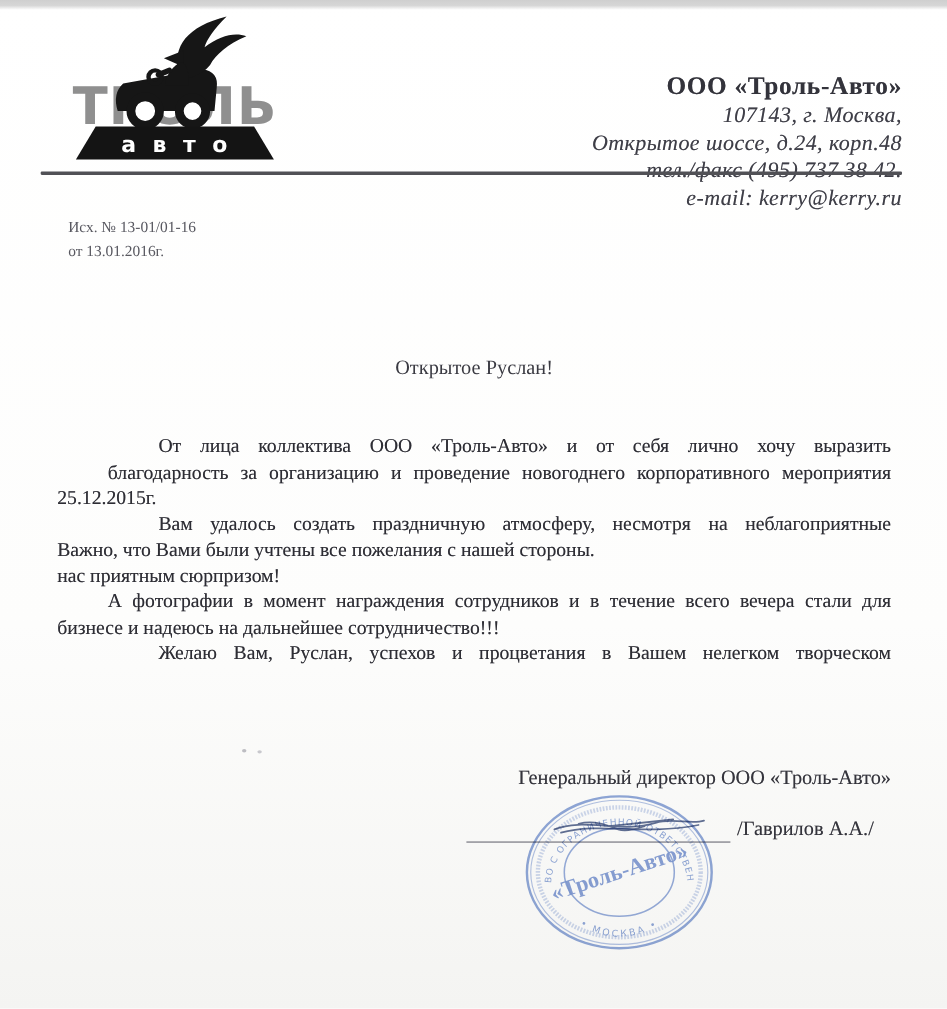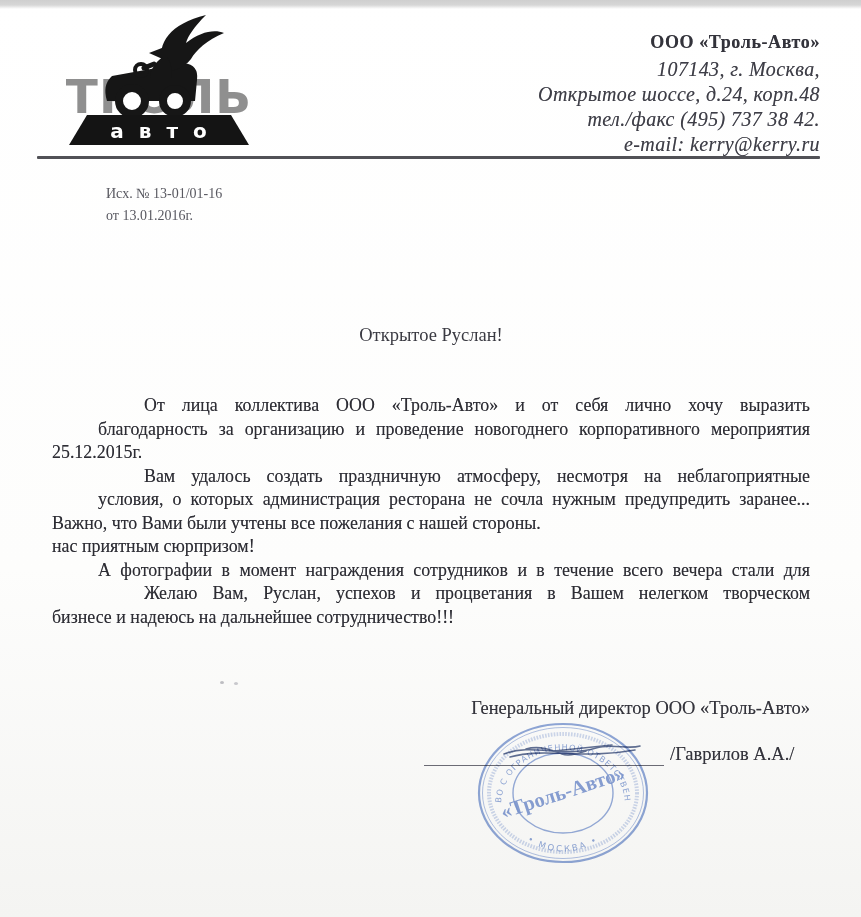--- a/index.html
+++ b/index.html
@@ -9,29 +9,29 @@
     font-family:"Liberation Serif","DejaVu Serif",serif;
     color:#2f2f36;
   }
   .scan-edge-top{
     position:absolute; left:0; top:0; width:861px; height:9px;
     background:linear-gradient(180deg,#cfcfcf 0%,#d6d6d6 55%,rgba(214,214,214,0) 100%);
   }
   .logo{position:absolute; left:66px; top:12px;}
   .contact{position:absolute; right:41px; top:27px; text-align:right;}
   .company{
-    font-size:18px; font-weight:bold; letter-spacing:.6px; color:#33333b;
-    line-height:30px; text-shadow:0 0 .5px rgba(51,51,60,.55);
+    font-size:23px; font-weight:bold; letter-spacing:.6px; color:#33333b;
+    line-height:30px; text-shadow:0 0 .5px rgba(51,51,60,.55);margin-top:36px;
   }
   .cline{
     font-style:italic; font-size:20px; line-height:25px; color:#3e3e47;
     letter-spacing:.4px; text-shadow:0 0 .4px rgba(62,62,72,.5);font-family:Liberation Serif, serif;
   }
   .rule{position:absolute; left:37px; top:156px; width:783px; height:3px; background:#515156; border-radius:1px;}
-  .ref{position:absolute; left:62px; top:183px; font-size:14px; line-height:22px; color:#585860;margin-left:44px;}
+  .ref{position:absolute; left:62px; top:197px; font-size:14px; line-height:22px; color:#585860;}
   .salutation{
     position:absolute; left:52px; top:325px; width:758px; text-align:center;
     font-size:18.5px; color:#3a3a42;
   }
   .body-text{position:absolute; left:52px; top:394px; width:758px; font-size:17.9px; color:#2d2d34;}
   .body-text .line{line-height:23.5px; text-shadow:0 0 .4px rgba(45,45,55,.5);}
   .body-text .just{text-align:justify; text-align-last:justify;margin-left:46px;}
   .body-text .ind{padding-left:46px;}
   .artifact{
     position:absolute; left:220px; top:681px; width:4px; height:3px;
@@ -95,26 +95,25 @@
     <div>от 13.01.2016г.</div>
   </div>
 
   <div class="salutation">Открытое Руслан!</div>
 
   <div class="body-text">
     <div class="line ind just">От лица коллектива ООО «Троль-Авто» и от себя лично хочу выразить</div>
     <div class="line just">благодарность за организацию и проведение новогоднего корпоративного мероприятия</div>
     <div class="line">25.12.2015г.</div>
     <div class="line ind just">Вам удалось создать праздничную атмосферу, несмотря на неблагоприятные</div>
-    <div class="line just">условия, о которых администрация ресторана не сочла нужным предупредить заранее...</div>
     <div class="line">Важно, что Вами были учтены все пожелания с нашей стороны.</div>
     <div class="line">нас приятным сюрпризом!</div>
     <div class="line just">А фотографии в момент награждения сотрудников и в течение всего вечера стали для</div>
+    <div class="line">бизнесе и надеюсь на дальнейшее сотрудничество!!!</div>
     <div class="line ind just">Желаю Вам, Руслан, успехов и процветания в Вашем нелегком творческом</div>
-    <div class="line">бизнесе и надеюсь на дальнейшее сотрудничество!!!</div>
   </div>
 
   <div class="artifact"></div>
 
   <div class="sig-title">Генеральный директор ООО «Троль-Авто»</div>
   <div class="sig-line"></div>
   <svg class="scrawl" width="152" height="28" viewBox="0 0 152 28">
     <g fill="none" stroke="#4f5f86" stroke-width="1.6" stroke-linecap="round" opacity="0.9">
       <path d="M 8,17 C 35,6 68,21 100,11 C 116,6 132,13 144,9"></path>
       <path d="M 14,20 C 50,10 86,23 139,13"></path>

